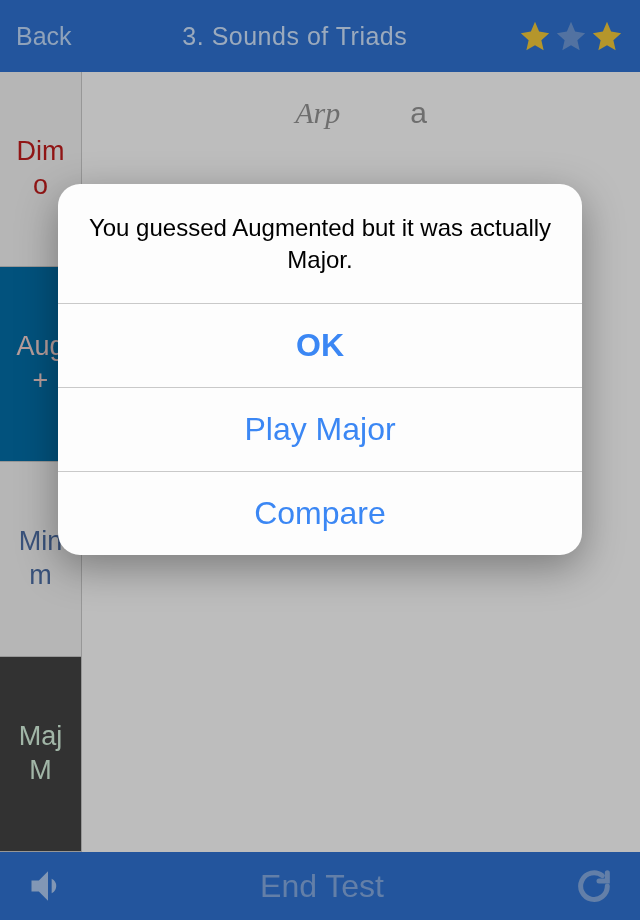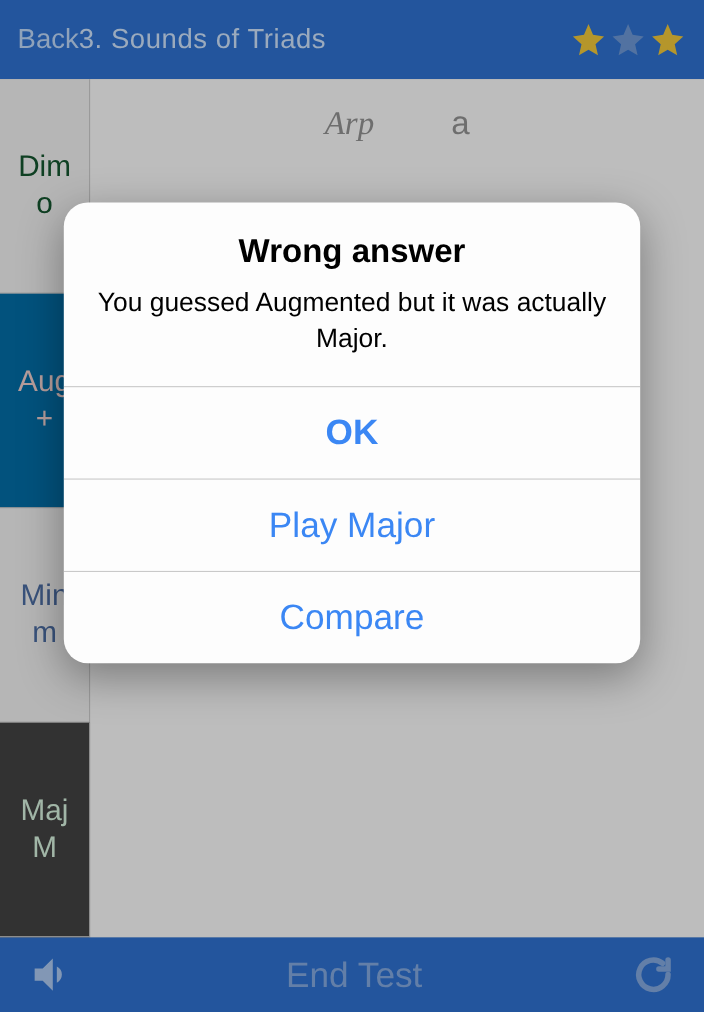--- a/index.html
+++ b/index.html
@@ -10,21 +10,21 @@
   .topbar {
     height: 72px;
     background: #2d6ec9;
     display: flex;
     align-items: center;
     padding: 4px 16px;
     color: #b8d0ef;
     font-size: 25px;
   }
   .topbar .back { color: #b8d0ef; font-weight: 400; }
-  .topbar .title { flex: 1; text-align: left; color: #c7daf2; font-weight: 400; letter-spacing: 0.5px; }
+  .topbar .title { flex: 1; text-align: center; color: #c7daf2; font-weight: 400; letter-spacing: 0.5px; }
   .topbar .stars { display: flex; gap: 2px; }
   .topbar .star { width: 34px; height: 34px; }
   .topbar .star svg { width: 100%; height: 100%; }
 
   .content {
     height: 780px;
     display: flex;
     background: #d8d8d8;
   }
   .sidebar {
@@ -36,21 +36,21 @@
     flex: 1;
     display: flex;
     flex-direction: column;
     align-items: center;
     justify-content: center;
     font-size: 27px;
     line-height: 1.25;
     border-right: 1px solid #c2c2c2;
     border-bottom: 1px solid #c2c2c2;
   }
-  .side-dim { background: #e9e9e9; color: #14532d; }
+  .side-dim { background: #e9e9e9; color: #b91c1c; }
   .side-aug { background: #0369a1; color: #e9c9c7; }
   .side-min { background: #e9e9e9; color: #4a6a9e; }
   .side-maj { background: #404040; color: #cfe9d6; }
 
   .stage {
     flex: 1;
     position: relative;
     background: #f2f2f2;
   }
   .stage-row {
@@ -184,19 +184,18 @@
         <path d="M20 12a8 8 0 1 1-3-6.2" stroke-linecap="round"></path>
         <path d="M20 4v5h-5" stroke-linecap="round"></path>
       </svg>
   </span>
 </div>
 
 <div class="overlay"></div>
 
 <div class="modal">
   <div class="modal-head">
-    <div class="modal-title">Wrong answer</div>
     <div class="modal-msg">You guessed Augmented but it was actually Major.</div>
   </div>
   <div class="modal-btn primary">OK</div>
   <div class="modal-btn">Play Major</div>
   <div class="modal-btn">Compare</div>
 </div>
 
 </body></html>

